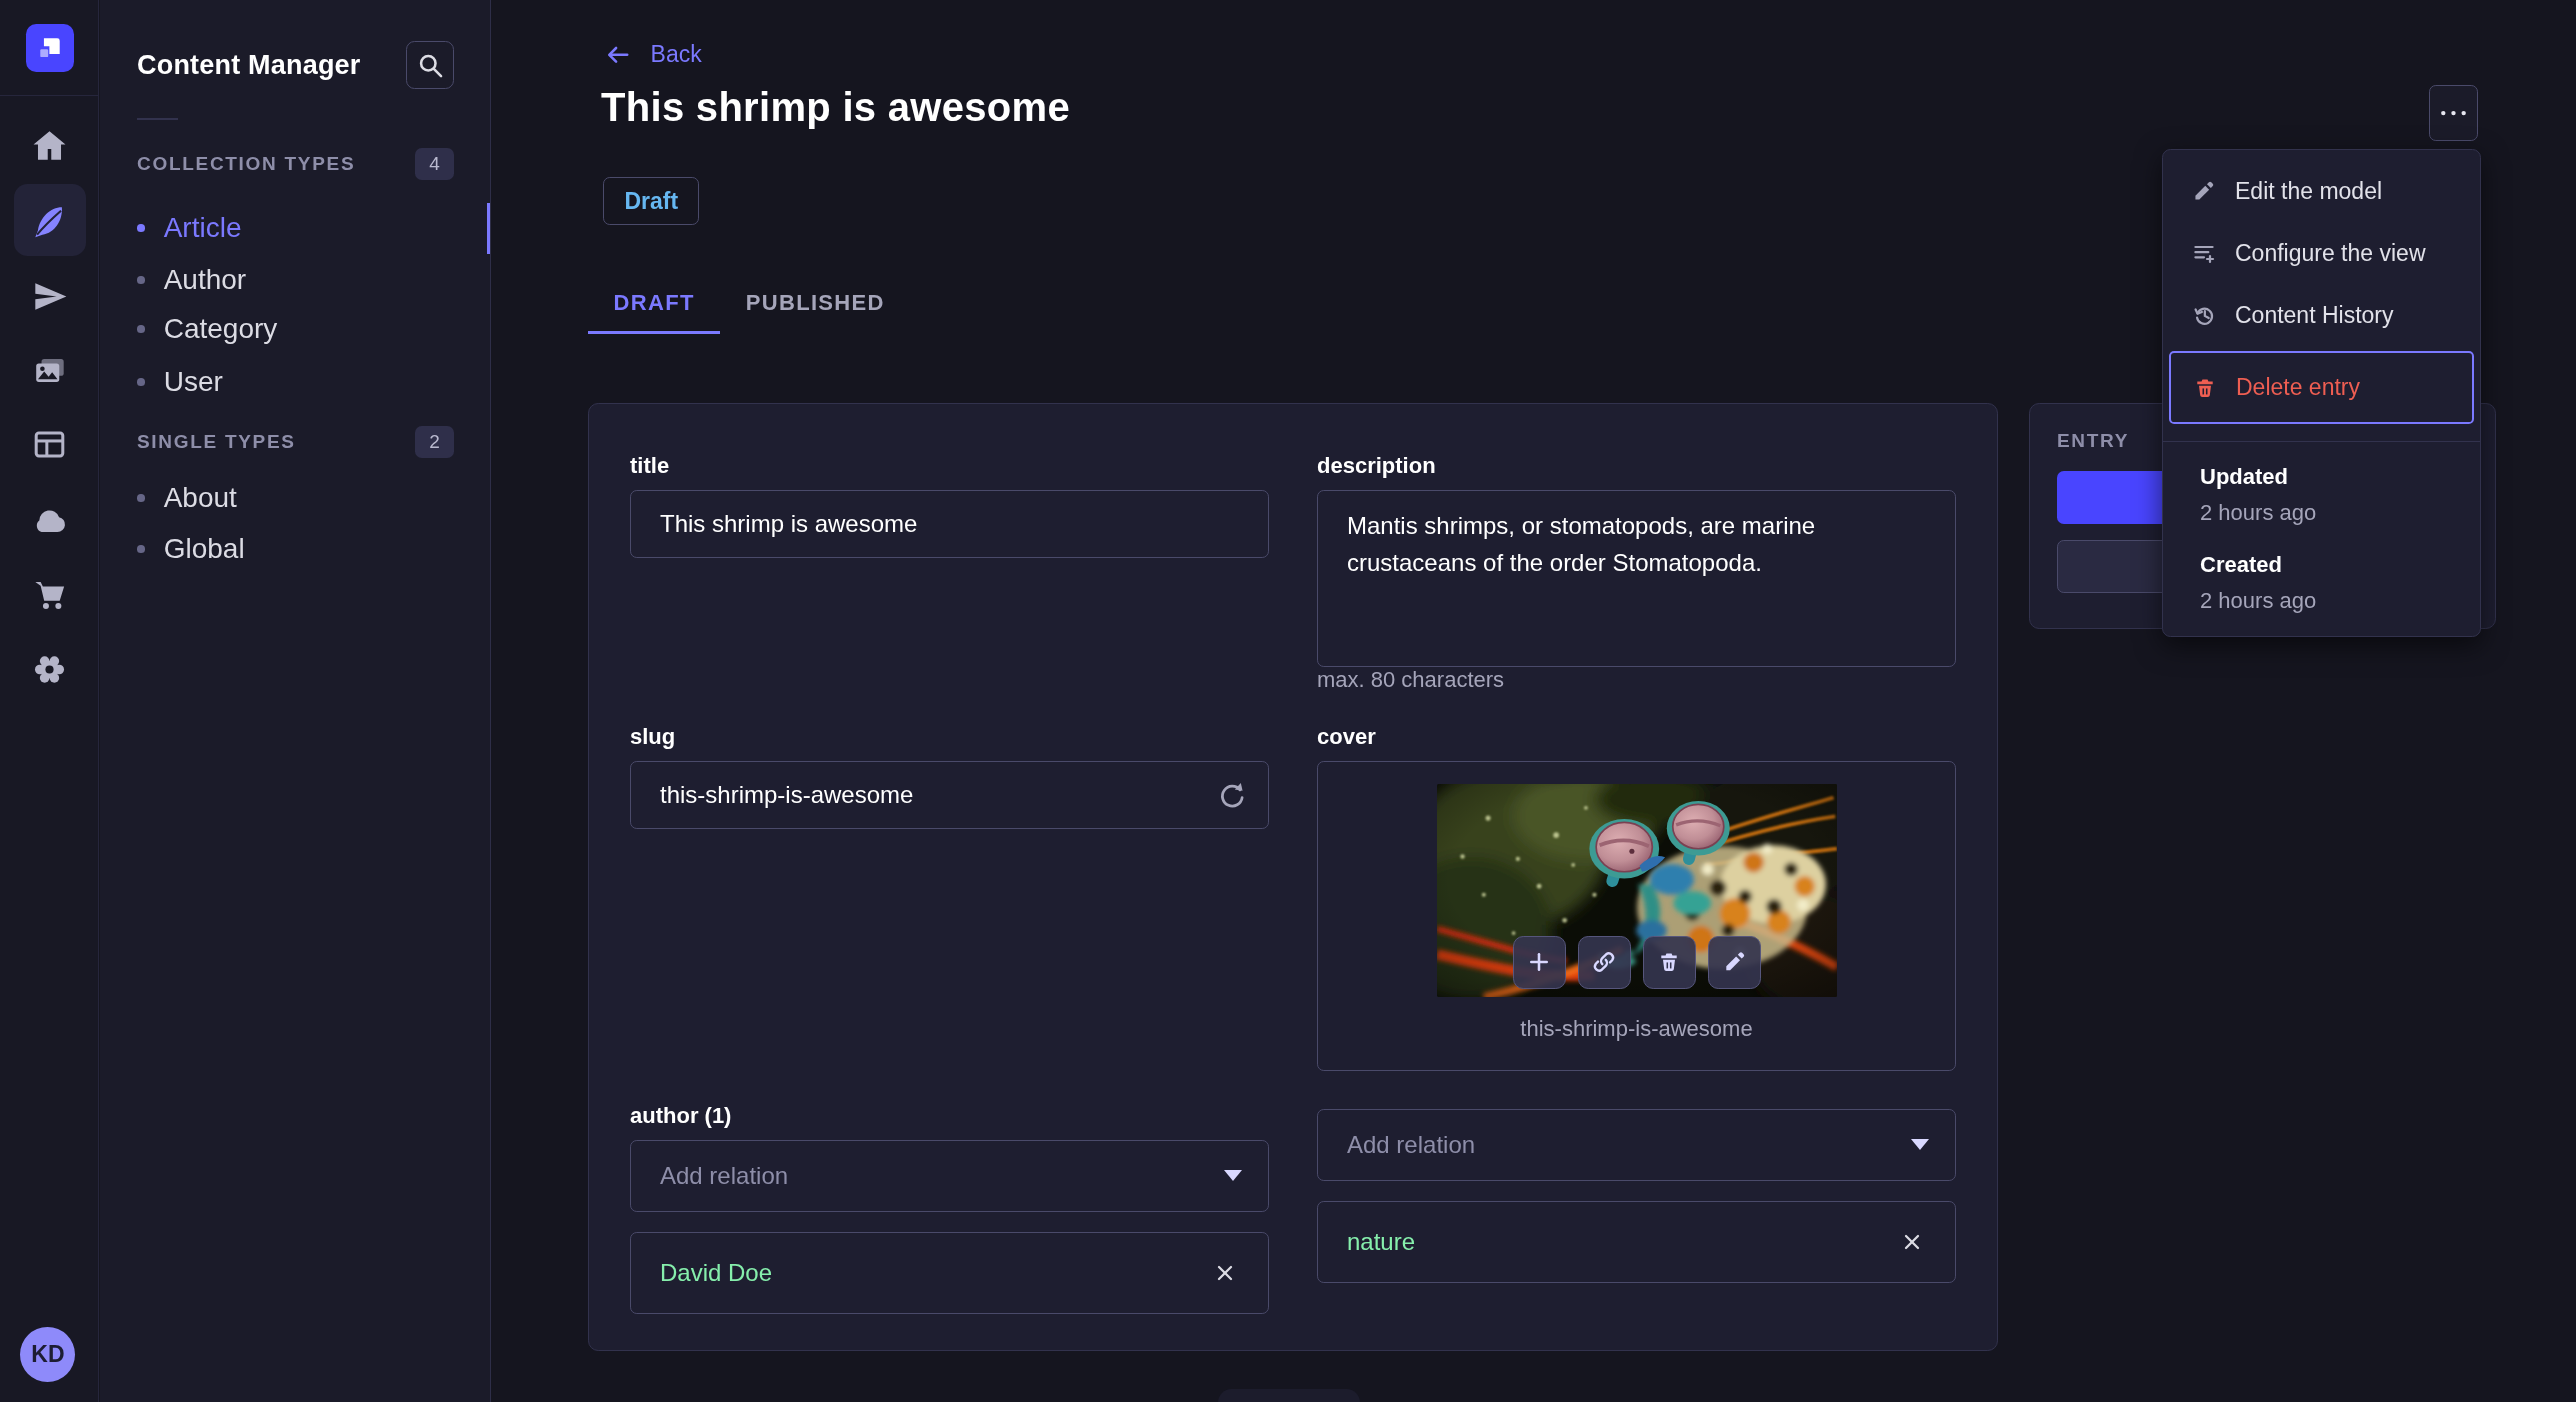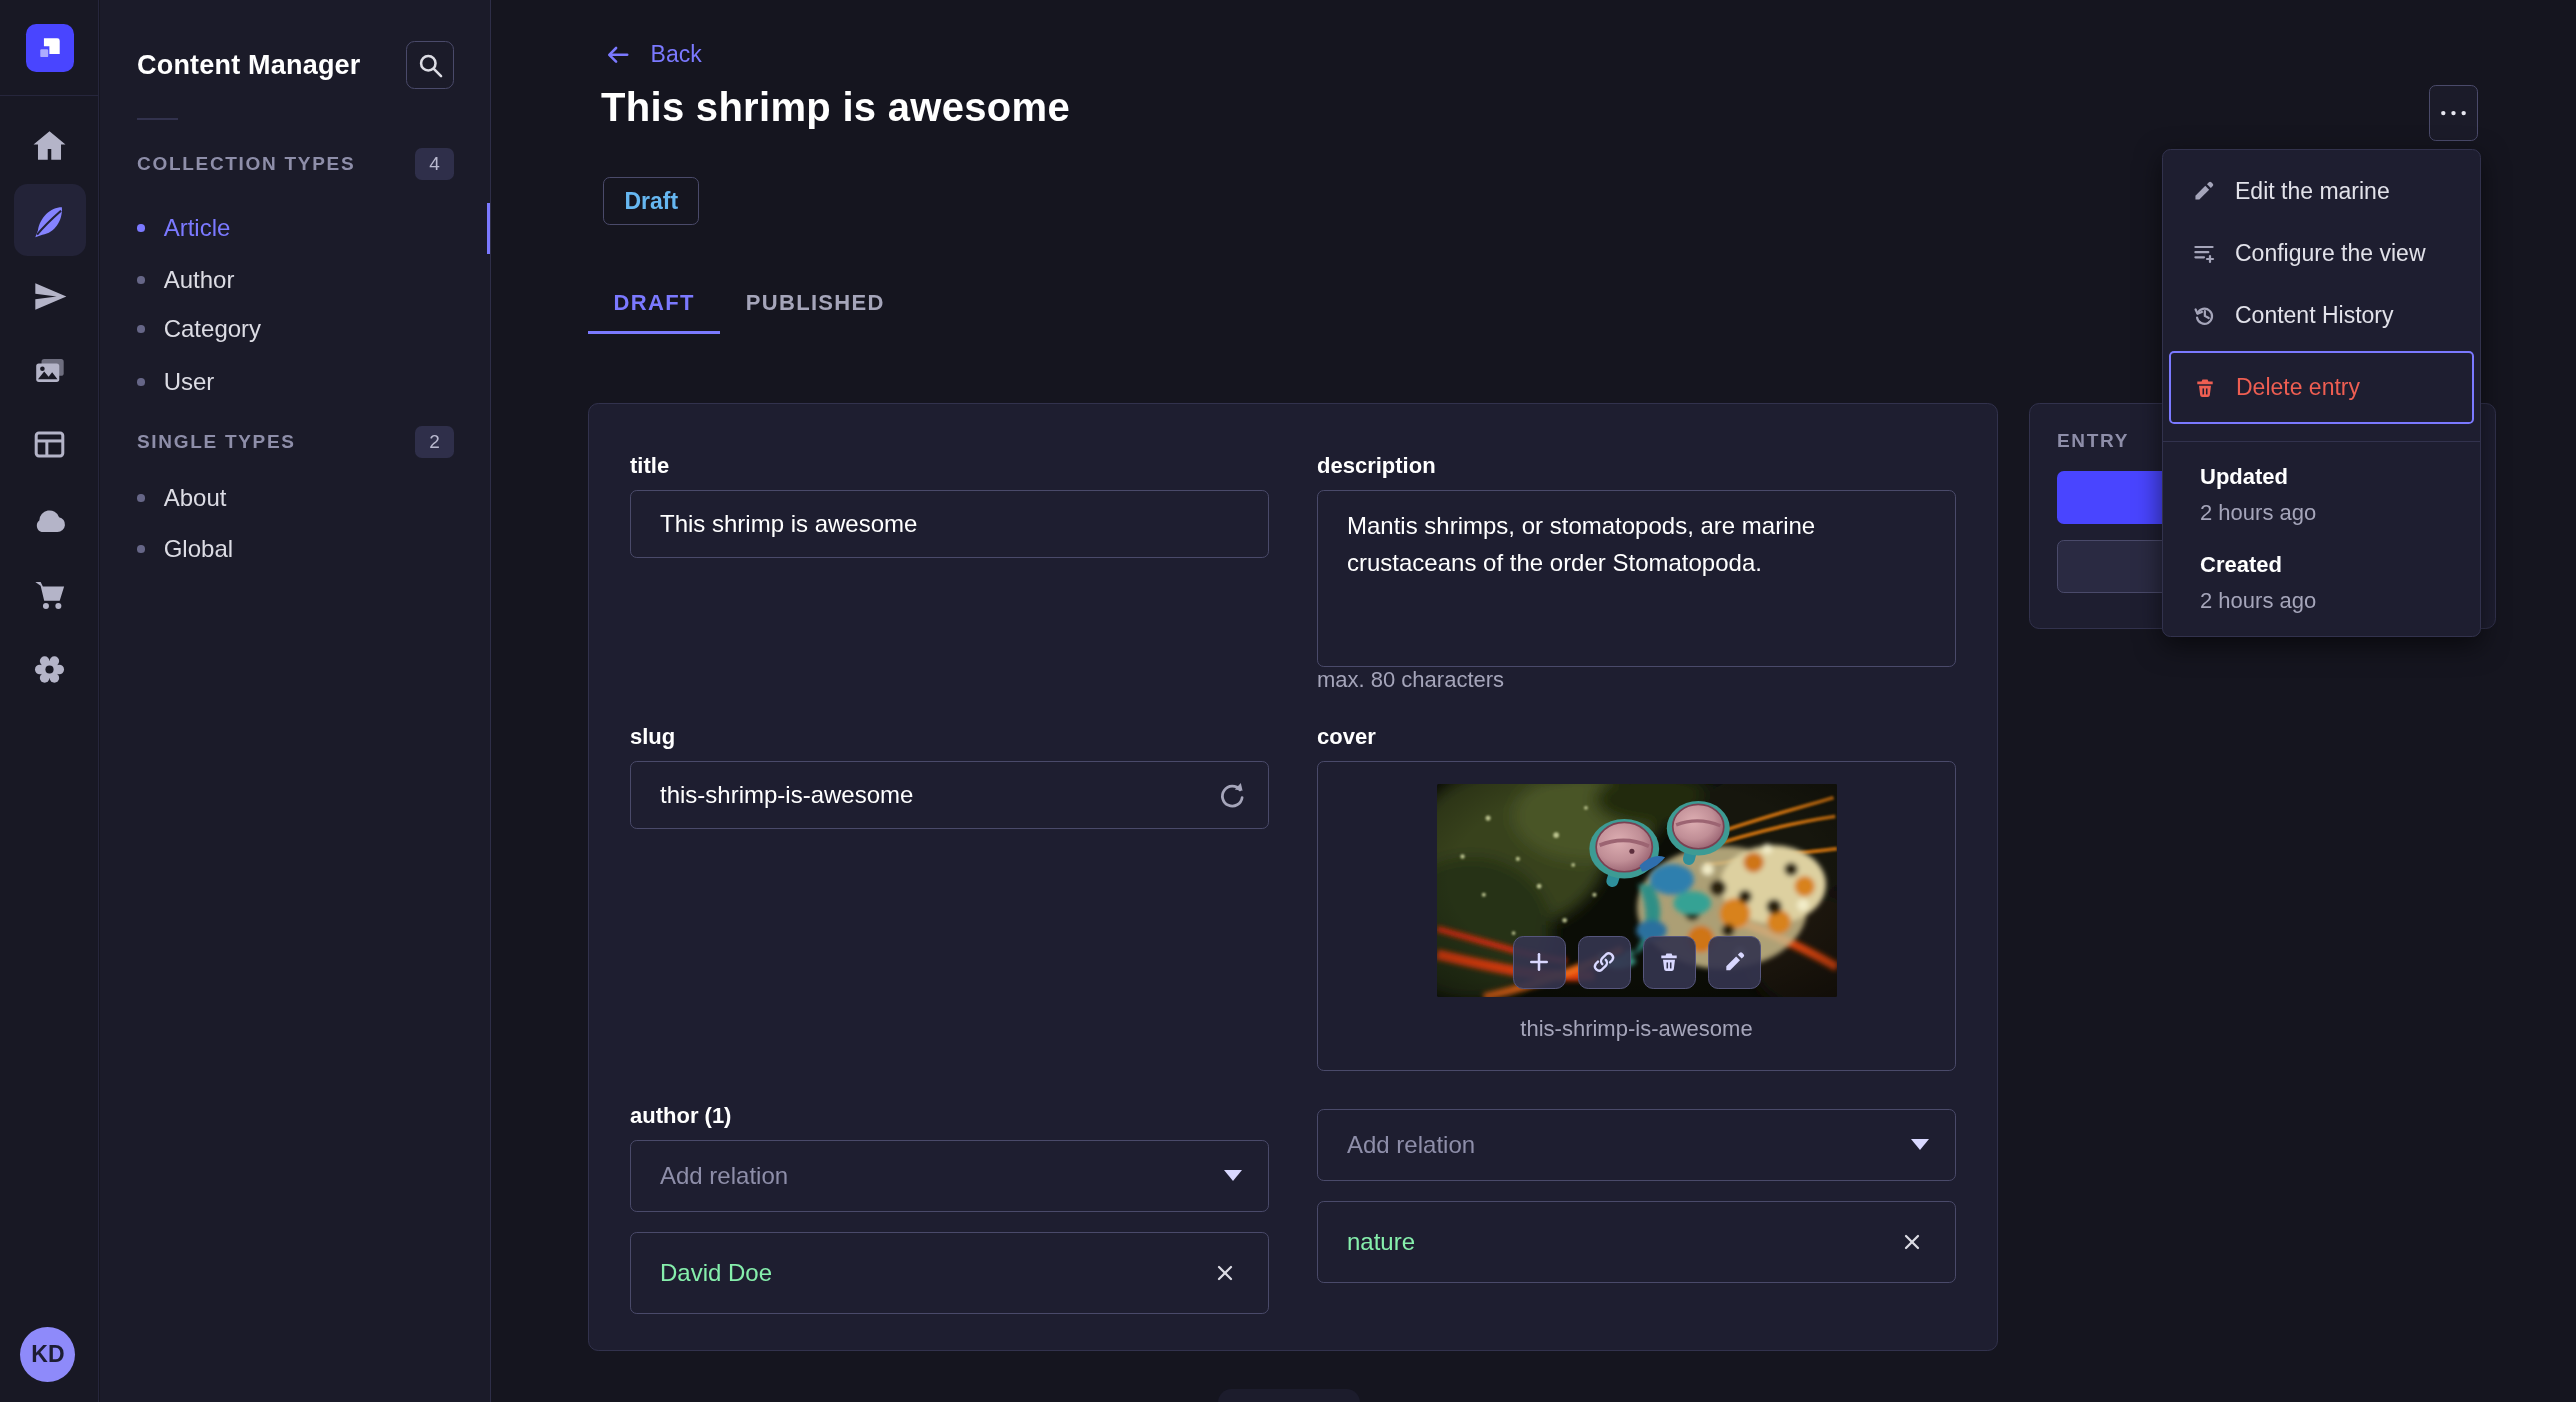--- a/index.html
+++ b/index.html
@@ -44,21 +44,21 @@
   }
   .subnav-rule { position:absolute; left:37px; top:118px; width:41px; height:1.7px; background:#32324d; }
   .section-head { position:absolute; left:37px; width:317px; display:flex; align-items:center; justify-content:space-between; }
   .section-label { font-size:19px; font-weight:700; letter-spacing:1.7px; color:#8e8ea9; }
   .section-badge {
     min-width:39px; height:32px; padding:0 8.5px; border-radius:6.8px; background:#2f2f4a;
     color:#b9b9cf; font-size:19px; display:flex; align-items:center; justify-content:center;
   }
   .subnav-item { position:absolute; left:37px; width:317px; height:48px; display:flex; align-items:center; gap:19px; cursor:pointer; }
   .subnav-item .bullet { width:7.7px; height:7.7px; border-radius:50%; background:#666687; flex:0 0 auto; }
-  .subnav-item .item-label { font-size:24px; color:#dcdce4; }
+  .subnav-item .item-label { font-size:28px; color:#dcdce4; }
   .subnav-item.active .bullet { background:#7b79ff; }
   .subnav-item.active .item-label { color:#7b79ff; }
   .active-bar { position:absolute; right:0; top:203px; width:3.4px; height:51px; background:#7b79ff; }
   
   .back-link { position:absolute; left:605px; top:41px; display:flex; align-items:center; gap:20px; color:#7b79ff; font-size:23px; cursor:pointer; }
   .page-title { position:absolute; left:601px; top:85px; font-size:40px; font-weight:700; letter-spacing:0.3px; }
   .status-badge {
     position:absolute; left:603px; top:177px; height:48px; padding:0 20.4px;
     border:0.9px solid #4a4a6a; border-radius:6.8px; color:#66b7f1; font-size:23px; font-weight:600;
     display:flex; align-items:center;
@@ -492,21 +492,21 @@
   <button class="btn-primary"></button>
   <button class="btn-secondary"></button>
 </div>
 
 <div class="popover">
   <div class="menu-item">
     <svg width="24" height="24" viewBox="0 0 28 28">
       <path d="M4 24 v-4.5 L15.5 8 l4.5 4.5 L8.5 24 Z" fill="#a5a5ba"></path>
       <path d="M17.5 6 l2.2-2.2 a2 2 0 0 1 2.8 0 l1.7 1.7 a2 2 0 0 1 0 2.8 L22 10.5 Z" fill="#a5a5ba"></path>
     </svg>
-    <span>Edit the marine</span>
+    <span>Edit the model</span>
   </div>
   <div class="menu-item">
     <svg width="24" height="24" viewBox="0 0 28 28">
       <g stroke="#a5a5ba" stroke-width="2.6" stroke-linecap="round">
         <line x1="4" y1="7" x2="24" y2="7"></line>
           <line x1="4" y1="13" x2="19" y2="13"></line>
           <line x1="4" y1="19" x2="14" y2="19"></line>
         <line x1="21" y1="17.5" x2="21" y2="24.5"></line>
           <line x1="17.5" y1="21" x2="24.5" y2="21"></line>
       </g>

